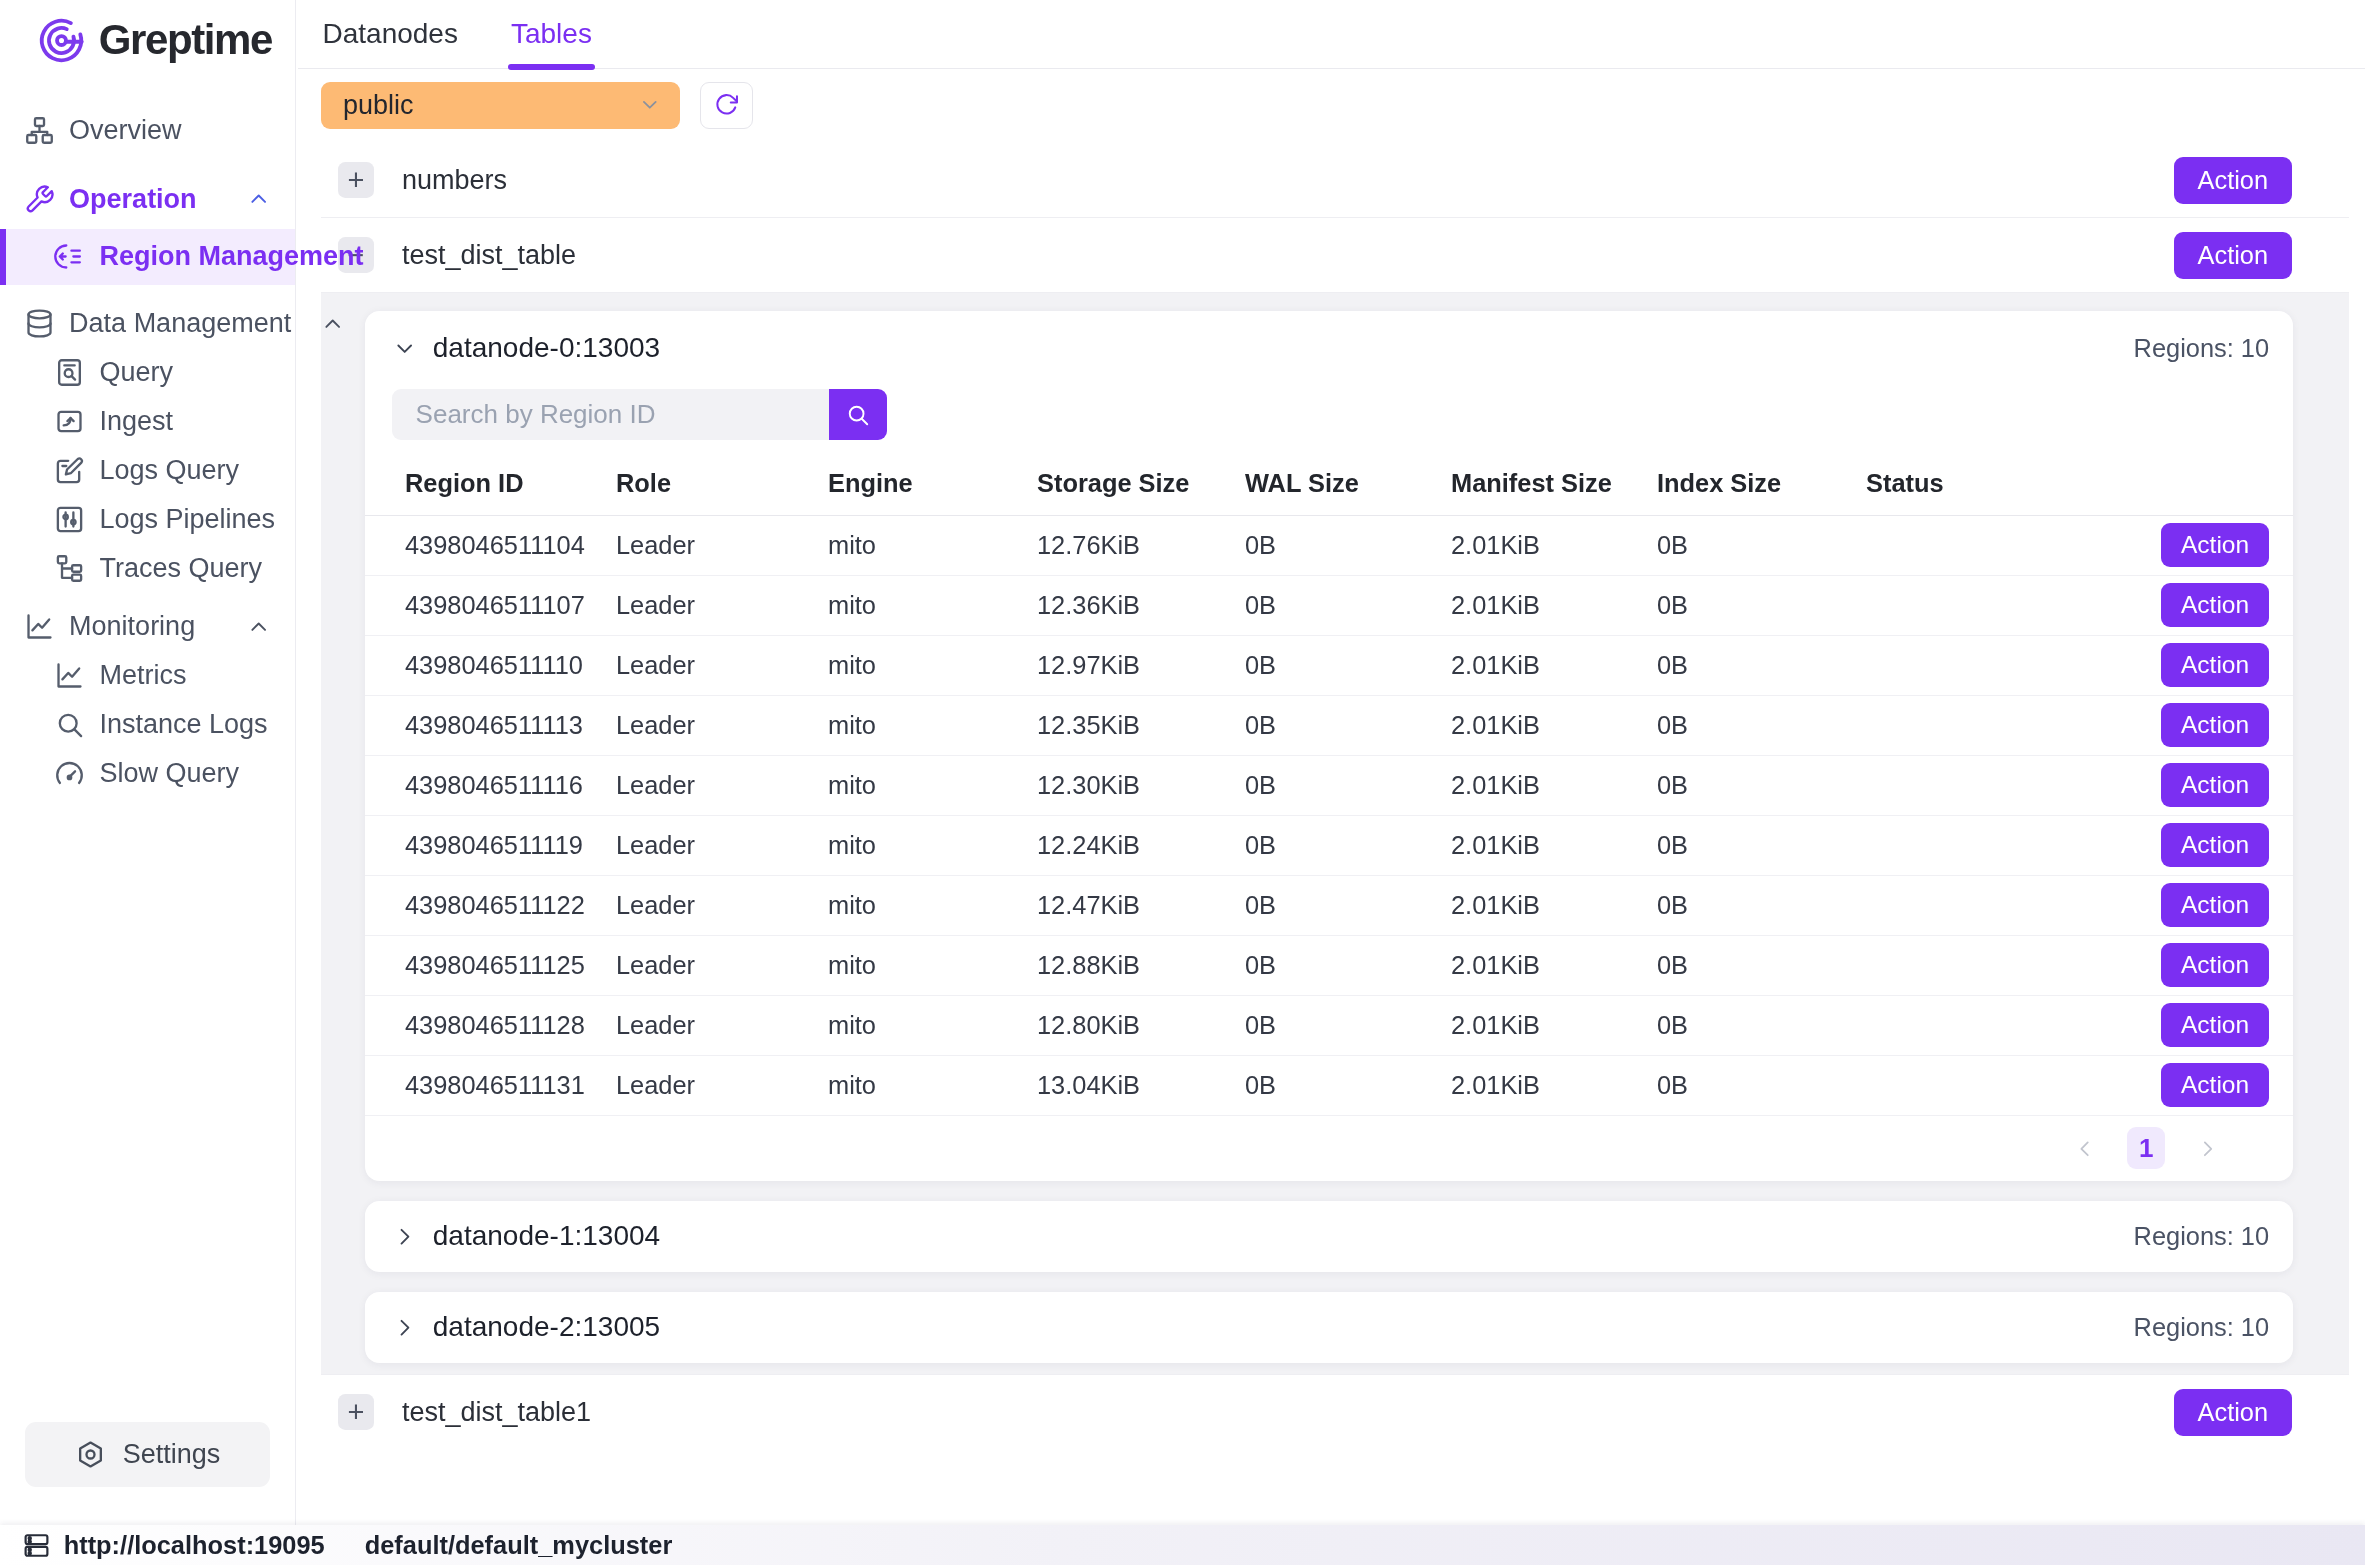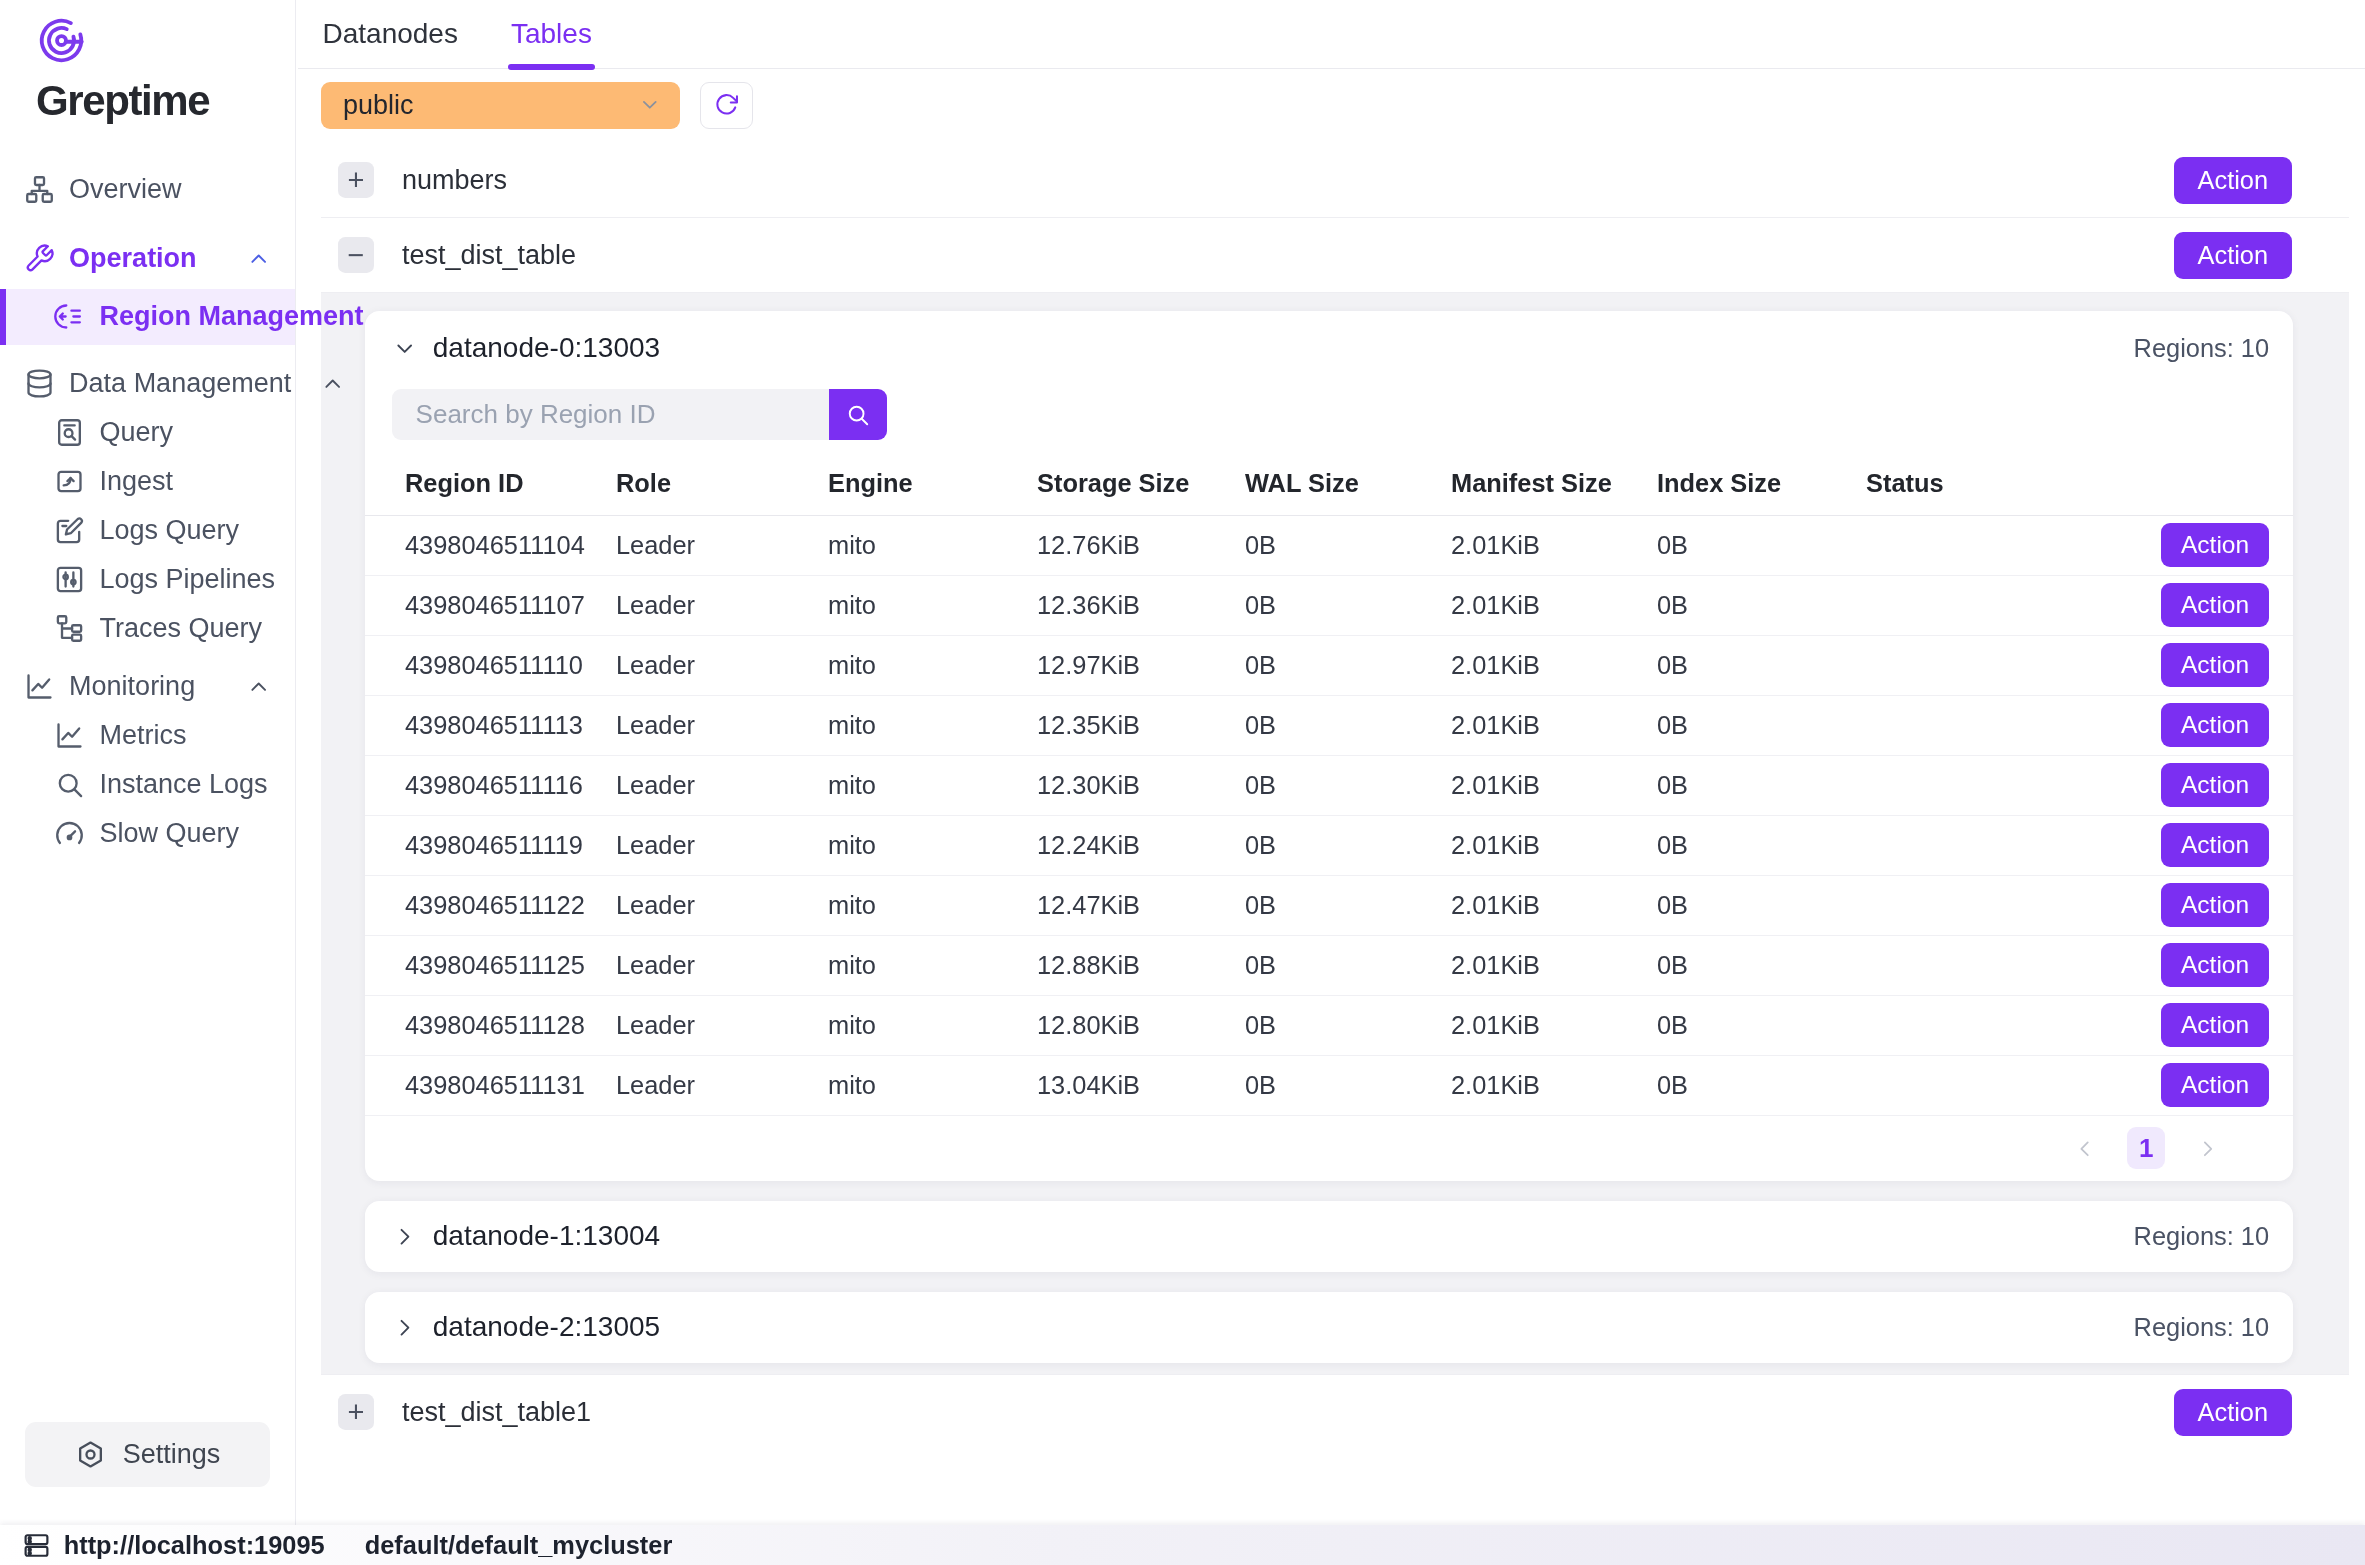--- a/index.html
+++ b/index.html
@@ -3,21 +3,21 @@
 <meta charset="utf-8">
 <style>
   * { box-sizing: border-box; margin: 0; padding: 0; }
   html,body { width:2366px; height:1566px; overflow:hidden; background:#fff;
     font-family:"Liberation Sans", sans-serif; color:#2b2f38; }
   svg.icon * { fill:none; stroke:currentColor; stroke-width:1.8; stroke-linecap:round; stroke-linejoin:round; }
 
   
   .sidebar { position:fixed; left:0; top:0; bottom:40px; width:296px; background:#fff;
     border-right:1.8px solid #ececf1; display:flex; flex-direction:column; z-index:2; }
-  .logo { display:flex; gap:11.8px; padding:14.5px 0 0 36px;flex-direction:column; }
+  .logo { display:flex; align-items:center; gap:11.8px; padding:14.5px 0 0 36px; }
   .logo-mark { width:51px; height:51px; color:#7c3aed; }
   .logo-mark * { stroke-width:2.5; }
   .logo-text { font-size:42px; font-weight:800; letter-spacing:-1.4px; color:#26282e; }
   .nav { padding-top:40px; display:flex; flex-direction:column; }
   .nav-item { display:flex; align-items:center; gap:14.5px; height:49px; padding-left:23.6px;
     font-size:27px; color:#4b5261; cursor:pointer; }
   .nav-item svg { width:31px; height:31px; flex:none; color:#555d6c; }
   .nav-item .lbl { white-space:nowrap; }
   .nav-item .sp { flex:1; }
   .nav-item .chev { width:25.4px; height:25.4px; margin-right:23.6px; color:#4b5261; }

